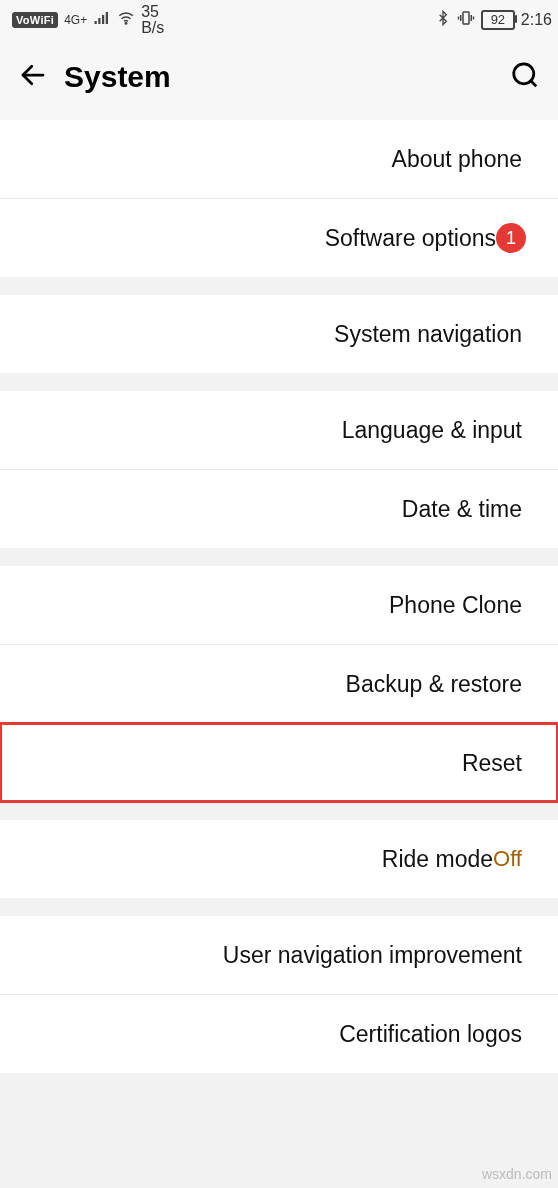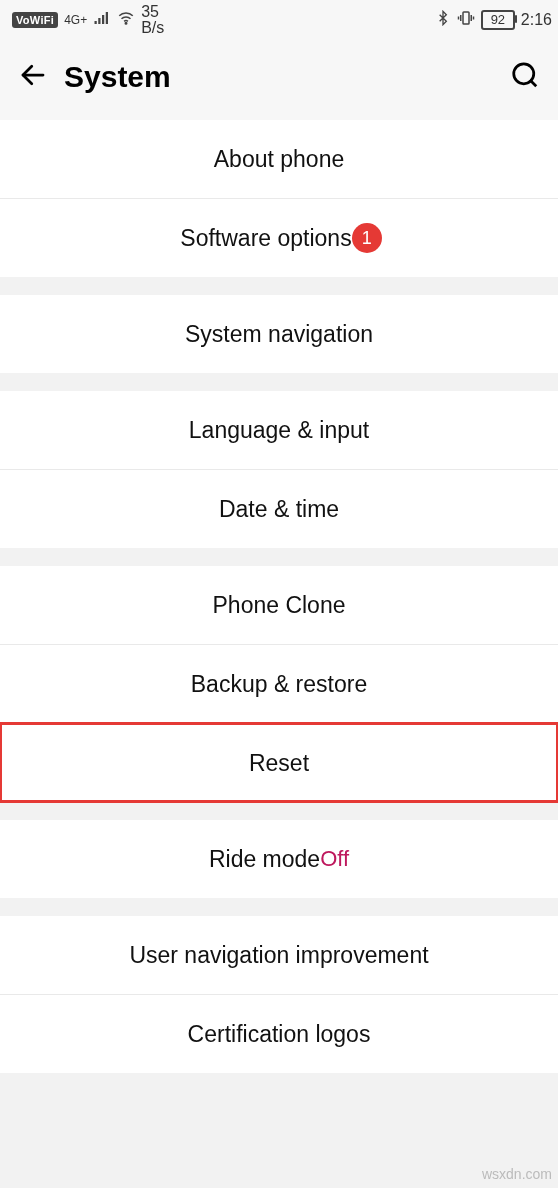--- a/index.html
+++ b/index.html
@@ -37,29 +37,29 @@
   }
   .back-arrow svg { width:30px; height:30px; }
   .title { font-size:30px; font-weight:700; }
   .search-ic { margin-left:auto; }
   .search-ic svg { width:30px; height:30px; }
   .group { background:#fff; margin-bottom:18px; }
   .group.last { margin-bottom:0; }
   .row {
     display:flex;
     align-items:center;
-    justify-content:center;
-    padding:0 28px;
+    justify-content:flex-end;
+    padding:0 36px;
     min-height:78px;
     font-size:23px;
     color:#111;
     position:relative;
   }
   .row + .row { border-top:1px solid #e9e9e9; }
-  .row .value { color:#be185d; font-size:22px; }
+  .row .value { color:#a16207; font-size:22px; }
   .badge {
     background:#e53935; color:#fff; width:30px; height:30px; border-radius:50%;
     display:flex; align-items:center; justify-content:center; font-size:18px;
     margin-right:-4px;
   }
   .highlight { outline:3px solid #e53935; outline-offset:-2px; }
   .watermark { position:fixed; right:6px; bottom:6px; font-size:14px; color:#bbb; }
 </style>
 </head>
 <body>

